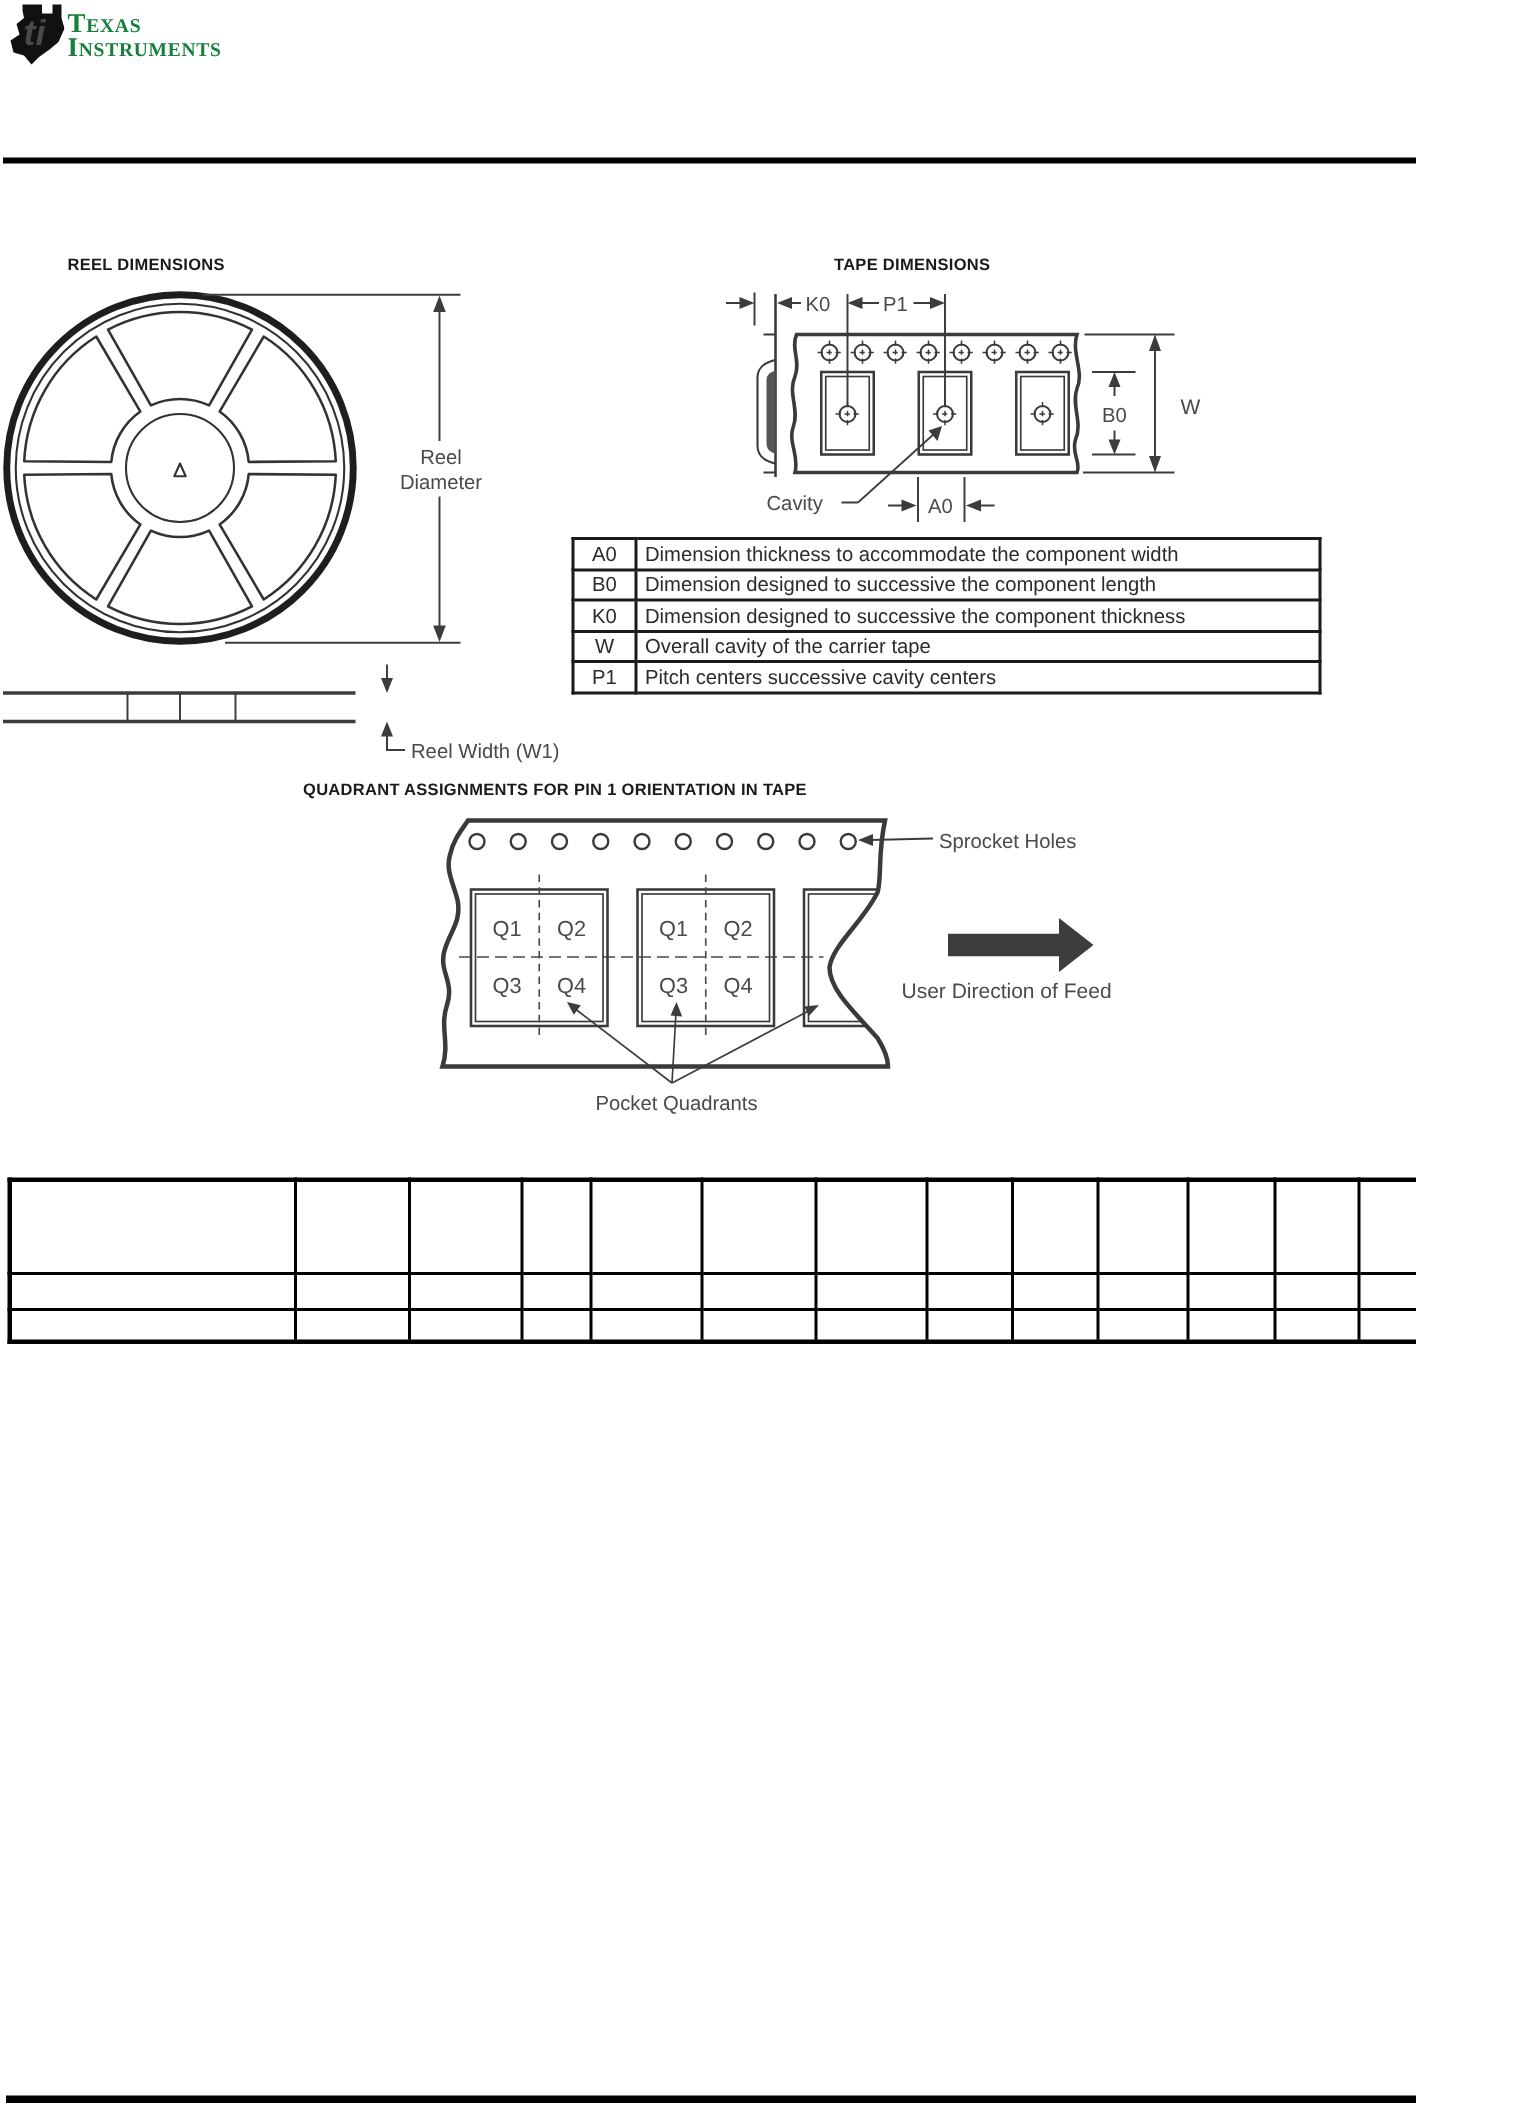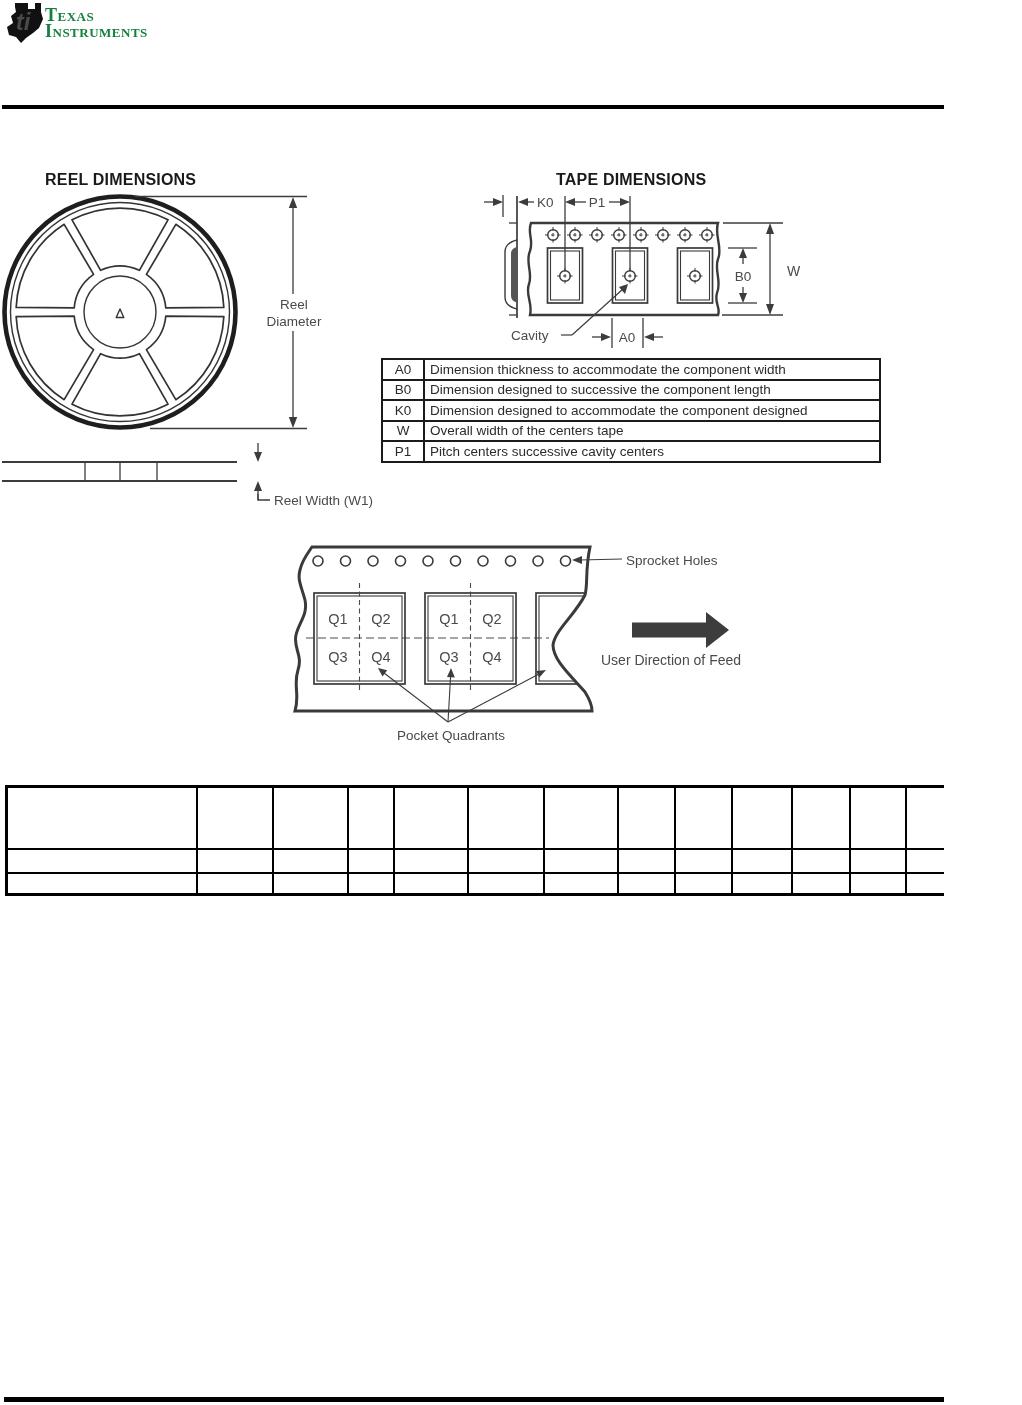--- a/index.html
+++ b/index.html
@@ -1,20 +1,20 @@
 <!DOCTYPE html>
 <html><head>
 <meta charset="utf-8">
 <style>
   html,body{margin:0;padding:0;background:#fff;}
   #page{position:relative;width:944px;height:1405px;background:#fff;overflow:hidden;
         font-family:"Liberation Sans",sans-serif;color:#2b2b2b;}
   .abs{position:absolute;}
   .rule{position:absolute;background:#000;}
-  .fig-title{position:absolute;font-size:16px;font-weight:bold;color:#1a1a1a;letter-spacing:0.2px;white-space:nowrap;}
+  .fig-title{position:absolute;font-size:11px;font-weight:bold;color:#1a1a1a;letter-spacing:0.2px;white-space:nowrap;}
   
   .brand-text{position:absolute;left:45px;top:7px;font-family:"Liberation Serif",serif;
               font-weight:bold;color:#15803d;line-height:16px;}
   .brand-text .l1,.brand-text .l2{display:block;font-variant:small-caps;font-size:18px;letter-spacing:0.5px;}
   
   table.def{position:absolute;left:381px;top:358px;width:500px;border-collapse:collapse;
             table-layout:fixed;font-size:13.5px;color:#2b2b2b;}
   table.def td{border:2px solid #1b1b1b;height:18.5px;padding:0 5px;white-space:nowrap;overflow:hidden;}
   table.def td.sym{text-align:center;padding:0;}
   
@@ -34,20 +34,21 @@
     <text x="18" y="28" text-anchor="middle" font-family="Liberation Serif,serif" font-style="italic" font-weight="bold" font-size="24" fill="#fff">ti</text>
   </svg>
   <div class="brand-text">
     <span class="l1">Texas</span>
     <span class="l2">Instruments</span>
   </div>
   <div class="rule" style="left:2px;top:105px;width:1018px;height:3.5px;"></div>
 
   <div class="fig-title" style="left:45px;top:171px;">REEL DIMENSIONS</div>
   <div class="fig-title" style="left:556px;top:171px;">TAPE DIMENSIONS</div>
+  <div class="fig-title" style="left:202px;top:521px;">QUADRANT ASSIGNMENTS FOR PIN 1 ORIENTATION IN TAPE</div>
 
   <svg style="left:0;top:160px" width="420" height="360" viewBox="0 160 420 360">
 
     <g stroke="#333" fill="none">
       <circle cx="120" cy="312" r="115.5" fill="#fff" stroke="#1e1e1e" stroke-width="4.6"></circle>
       <circle cx="120" cy="312" r="109.5" stroke-width="1.4"></circle>
       <g transform="translate(120,312)" stroke-width="1.7" stroke-linejoin="round" fill="#fff">
         <path id="wdg" d="M -19.4 -41.7 L -48 -92.2 A 104 104 0 0 1 48 -92.2 L 19.4 -41.7 A 46 46 0 0 0 -19.4 -41.7 Z"></path>
         <use href="#wdg" transform="rotate(60)"></use>
         <use href="#wdg" transform="rotate(120)"></use>
@@ -191,25 +192,25 @@
         <tr>
       <td class="sym">A0</td>
       <td>Dimension thickness to accommodate the component width</td>
         </tr>
     <tr>
       <td class="sym">B0</td>
       <td>Dimension designed to successive the component length</td>
         </tr>
     <tr>
       <td class="sym">K0</td>
-      <td>Dimension designed to accommodate the component designed</td>
+      <td>Dimension designed to successive the component thickness</td>
         </tr>
     <tr>
       <td class="sym">W</td>
-      <td>Overall width of the centers tape</td>
+      <td>Overall cavity of the carrier tape</td>
         </tr>
     <tr>
       <td class="sym">P1</td>
       <td>Pitch centers successive cavity centers</td>
         </tr>
   </tbody>
     </table>
 
   <svg style="left:280px;top:540px" width="520" height="210" viewBox="280 540 520 210">
     <defs>

